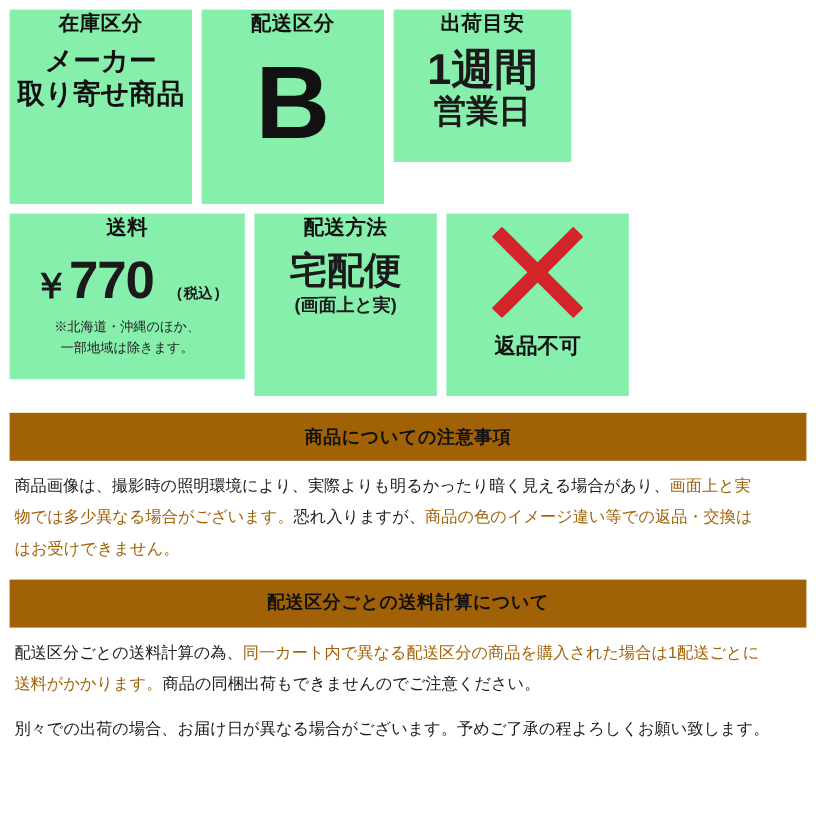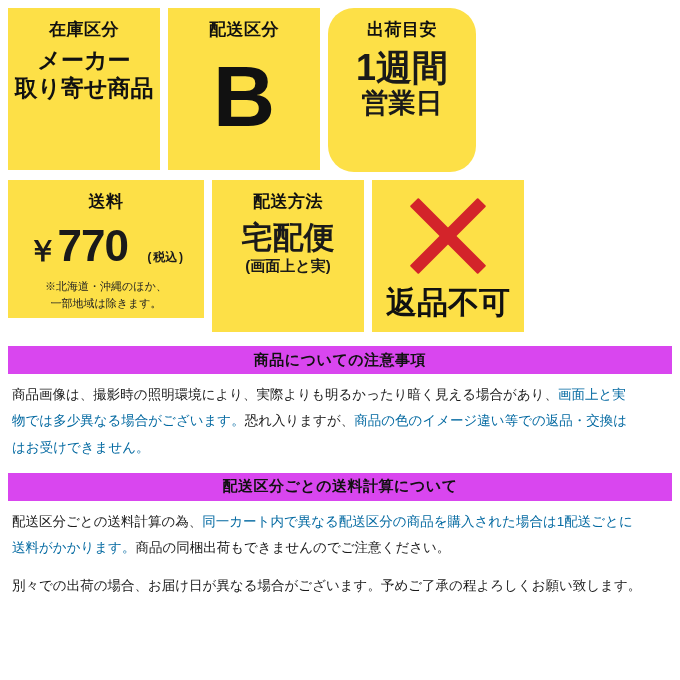--- a/index.html
+++ b/index.html
@@ -22,27 +22,27 @@
     padding: 8px 8px 0 8px;
   }
 
   
   .badge-grid {
     display: flex;
     flex-wrap: wrap;
     gap: 8px;
   }
   .badge {
-    background: #fde047;
+    background: #86efac;
     box-sizing: border-box;
     display: flex;
     flex-direction: column;
     align-items: center;
     justify-content: flex-start;
-    padding: 10px 6px 8px 6px;
+    padding: 0 6px 8px 6px;
   }
   .badge-title {
     font-size: 17px;
     font-weight: bold;
     letter-spacing: 0.5px;
     margin-bottom: 6px;
     color: #111111;
   }
   .badge-main {
     font-size: 26px;
@@ -51,21 +51,21 @@
     text-align: center;
     color: #111111;
   }
   .badge-main.small {
     font-size: 23px;
   }
 
   
   .b-zaiko   { width: 152px; height: 162px; }
   .b-haiso   { width: 152px; height: 162px; align-items: center; }
-  .b-shukka  { width: 148px; height: 164px; border-radius: 26px; }
+  .b-shukka  { width: 148px; height: 127px; }
   .b-soryo   { width: 196px; height: 138px; }
   .b-method  { width: 152px; height: 152px; }
   .b-return  { width: 152px; height: 152px; }
 
   .letter-big {
     font-size: 86px;
     font-weight: bold;
     line-height: 1;
     margin-top: 6px;
     color: #111111;
@@ -116,51 +116,51 @@
     left: 50%;
     top: 50%;
     width: 96px;
     height: 12px;
     background: #d3242a;
     border-radius: 1px;
   }
   .xmark span.a { transform: translate(-50%, -50%) rotate(45deg); }
   .xmark span.b { transform: translate(-50%, -50%) rotate(-45deg); }
   .return-label {
-    font-size: 31px;
+    font-size: 18px;
     font-weight: bold;
     margin-top: 8px;
     color: #111111;
   }
 
   
   .section {
     margin-top: 14px;
   }
   .section-bar {
-    background: #d946ef;
-    height: 28px;
+    background: #a16207;
+    height: 40px;
     display: flex;
     align-items: center;
     justify-content: center;
     font-size: 15px;
     font-weight: bold;
     color: #111111;
     letter-spacing: 0.5px;
   }
   .section-body {
     padding: 10px 4px 0 4px;
     font-size: 13.5px;
     line-height: 1.65;
     color: #1a1a1a;
   }
   .section-body p {
     margin: 0 0 4px 0;
   }
-  .red { color: #0369a1; text-align: center; }
+  .red { color: #a16207; text-align: center; }
   .spacer-8 { height: 8px; }
 </style>
 </head>
 <body>
 
 <div class="page">
 
   <div class="badge-grid">
 
     <div class="badge b-zaiko">

